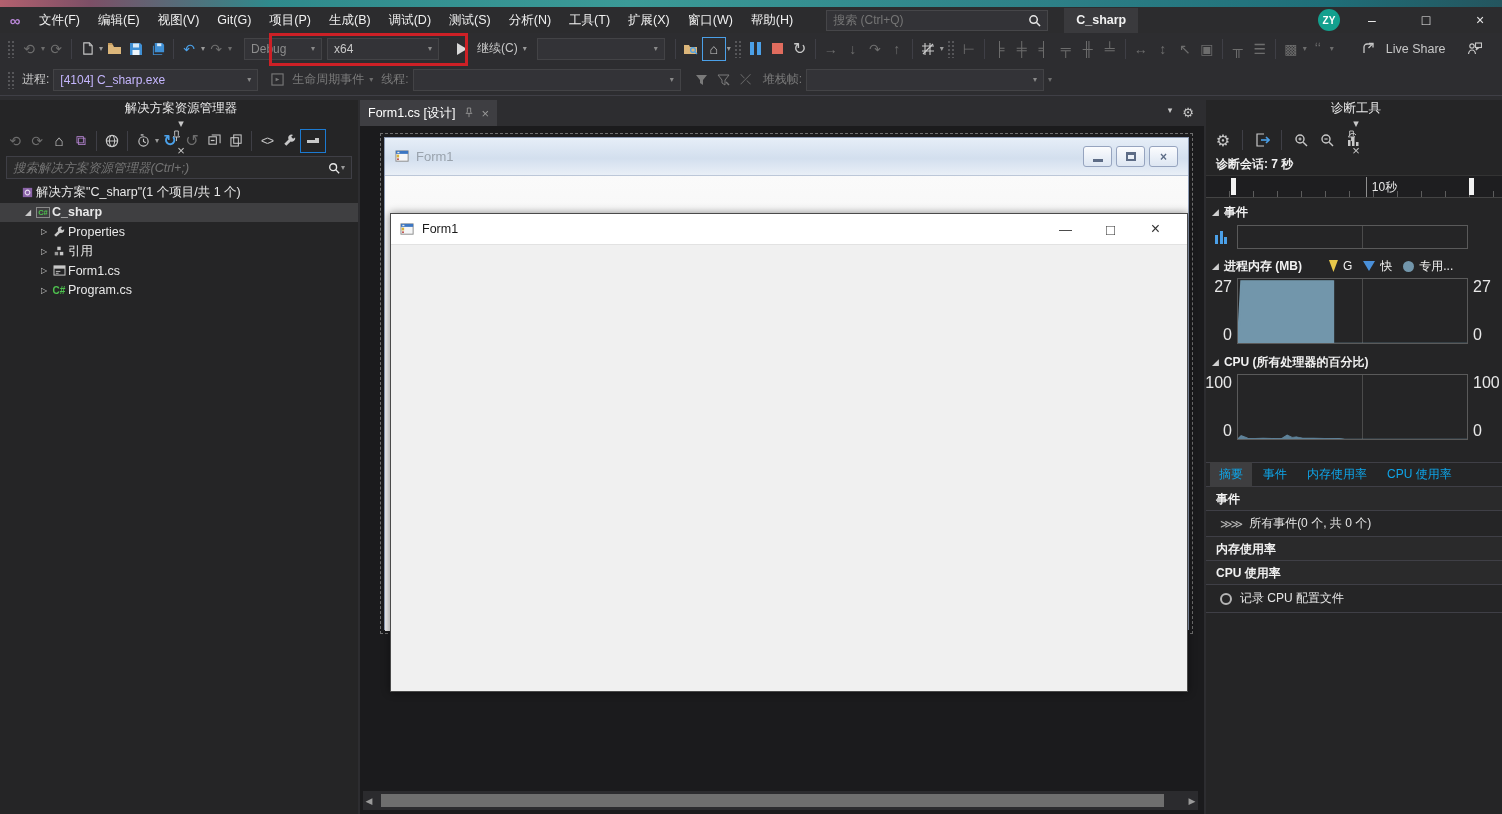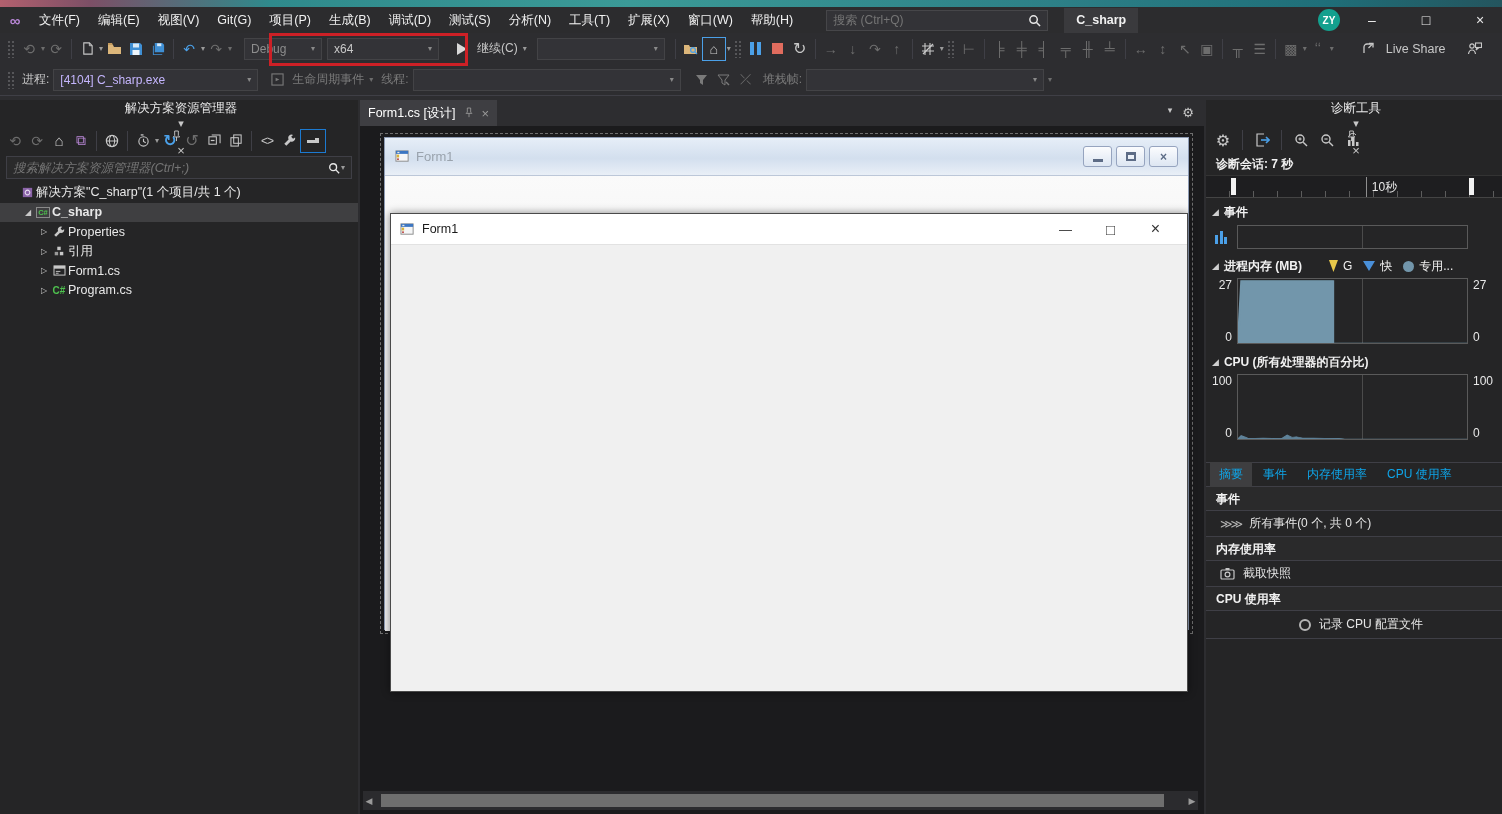--- a/index.html
+++ b/index.html
@@ -107,21 +107,21 @@
   #ev-track { height:30px; display:flex; align-items:center; }
   #ev-icon { width:14px; height:13px; margin:0 8px 0 9px; display:flex; gap:1.5px; align-items:flex-end; }
   #ev-icon i { width:3px; background:#4ba0e8; }
   .trackbox { position:relative; width:231px; height:24px; border:1px solid #5a5a5a; }
   .midline { position:absolute; top:0; bottom:0; left:54%; width:1px; background:#4b4b4b; }
   .legend { display:flex; align-items:center; gap:5px; font-weight:normal; margin-left:22px; }
   .lg-g { width:9px; height:12px; background:#e9c94a; clip-path:polygon(0 0,100% 0,50% 100%); }
   .lg-t { width:0; height:0; border-top:10px solid #4a90d9; border-left:6px solid transparent; border-right:6px solid transparent; }
   .lg-c { width:11px; height:11px; border-radius:50%; background:#7296ab; }
   .chart-row { display:flex; height:66px; margin-top:2px; }
-  .ylab { width:31px; display:flex; flex-direction:column; justify-content:space-between; align-items:flex-end; padding:0 5px 0 0; font-size:12px; color:#e8e8e8; }
+  .ylab { width:31px; display:flex; flex-direction:column; justify-content:space-between; align-items:flex-end; padding:0 5px 0 0; font-size:16px; color:#e8e8e8; }
   .ylab.right { width:34px; align-items:flex-start; padding:0 0 0 5px; }
   .plot { position:relative; width:231px; height:66px; border:1px solid #5a5a5a; background:#252526; }
   .plot svg { position:absolute; inset:0; width:100%; height:100%; }
   #dg-tabs { margin-top:22px; height:25px; border-top:1px solid #3f3f46; border-bottom:1px solid #3f3f46; display:flex; align-items:center; padding-left:4px; gap:2px; }
   .dg-tab { padding:4px 9px; color:#0ea5e9; }
   .dg-tab.active { background:#3e3e40; }
   .sum-h { height:24px; line-height:24px; padding-left:10px; font-weight:bold; background:#2a2a2b; border-bottom:1px solid #3f3f46; color:#f1f1f1; }
   .sum-i { height:26px; display:flex; align-items:center; gap:8px; padding-left:14px; border-bottom:1px solid #3f3f46; color:#e6e6e6; }
 
   svg.ic { display:block; }
@@ -665,30 +665,20 @@
       <span class="dg-tab">内存使用率</span>
       <span class="dg-tab">CPU 使用率</span>
     </div>
 
     <div class="sum-h">事件</div>
     <div class="sum-i">
       <span style="color:#b5b5b5; letter-spacing:-2px;">≫≫</span>
       <span>所有事件(0 个, 共 0 个)</span>
     </div>
     <div class="sum-h">内存使用率</div>
-    <div class="sum-i">
-      <span>
-        <svg class="ic" viewBox="0 0 15 13" width="15" height="13">
-            <rect x="1" y="3" width="13" height="9" rx="1" fill="none" stroke="#c8c8c8" stroke-width="1.2"></rect>
-            <rect x="5.5" y="1" width="4" height="2" fill="#c8c8c8"></rect>
-            <circle cx="7.5" cy="7.5" r="2.4" fill="none" stroke="#c8c8c8" stroke-width="1.2"></circle>
-          </svg>
-      </span>
-      <span>截取快照</span>
-    </div>
     <div class="sum-h">CPU 使用率</div>
-    <div class="sum-i" style="height:28px;justify-content:center;">
+    <div class="sum-i" style="height:28px;">
       <span style="width:12px; height:12px; border:2px solid #b5b5b5; border-radius:50%;"></span>
       <span>记录 CPU 配置文件</span>
     </div>
   </div>
 
 </div>
 
 </body></html>

